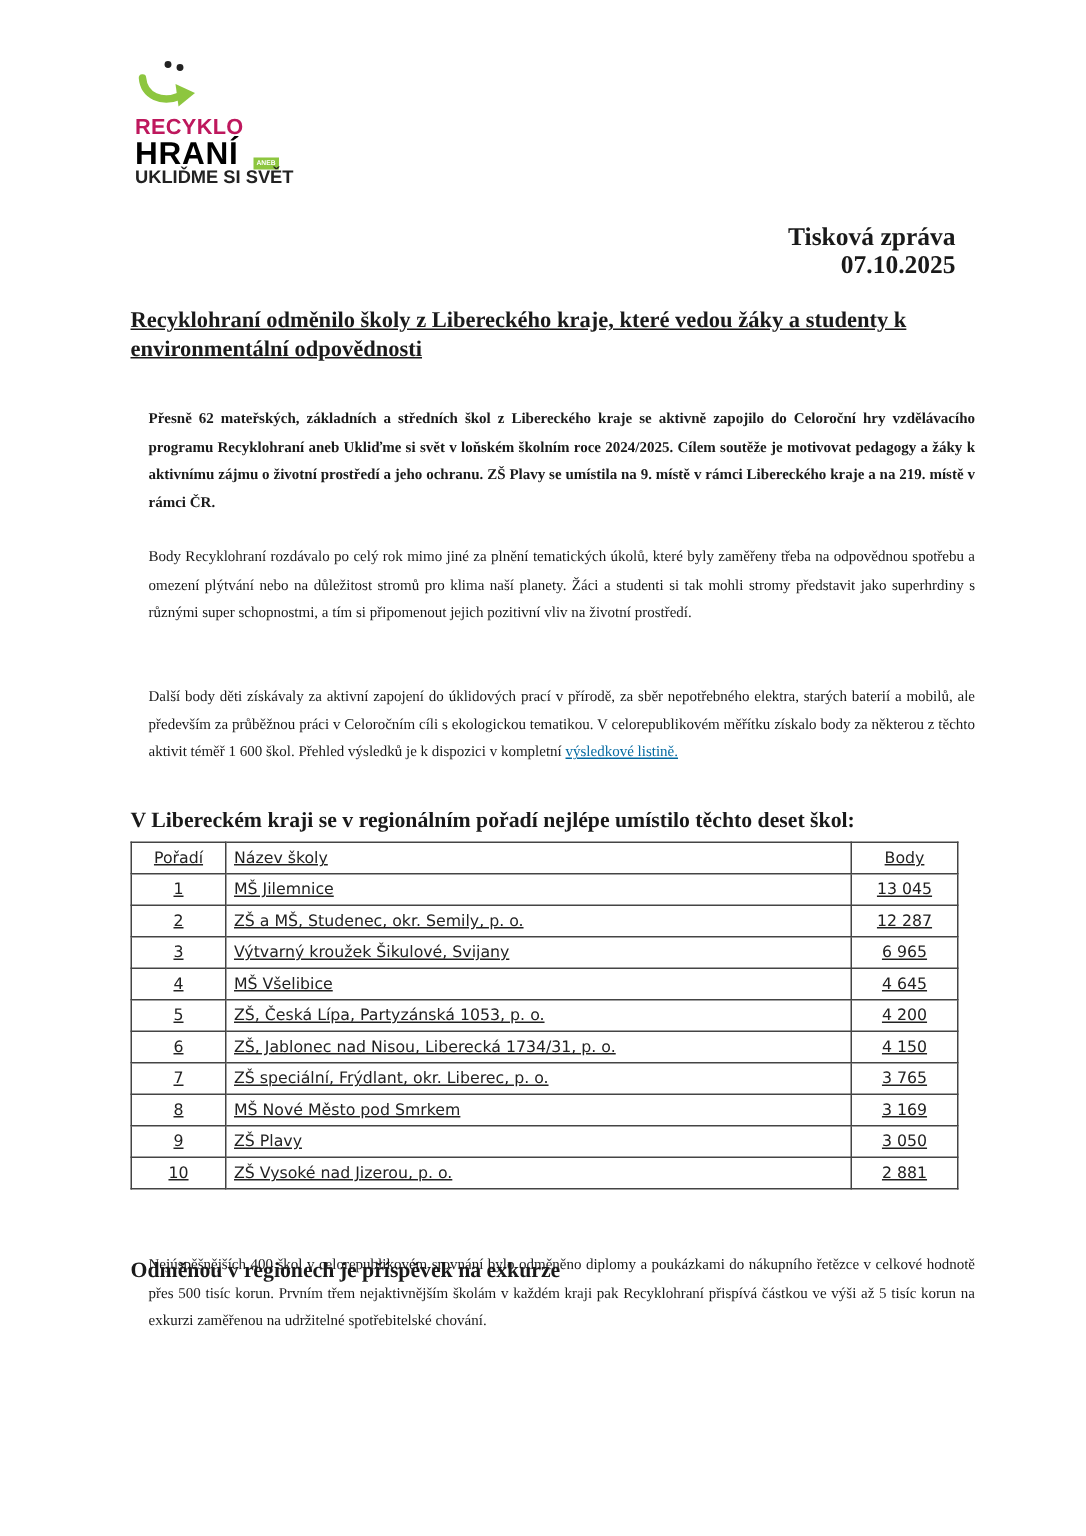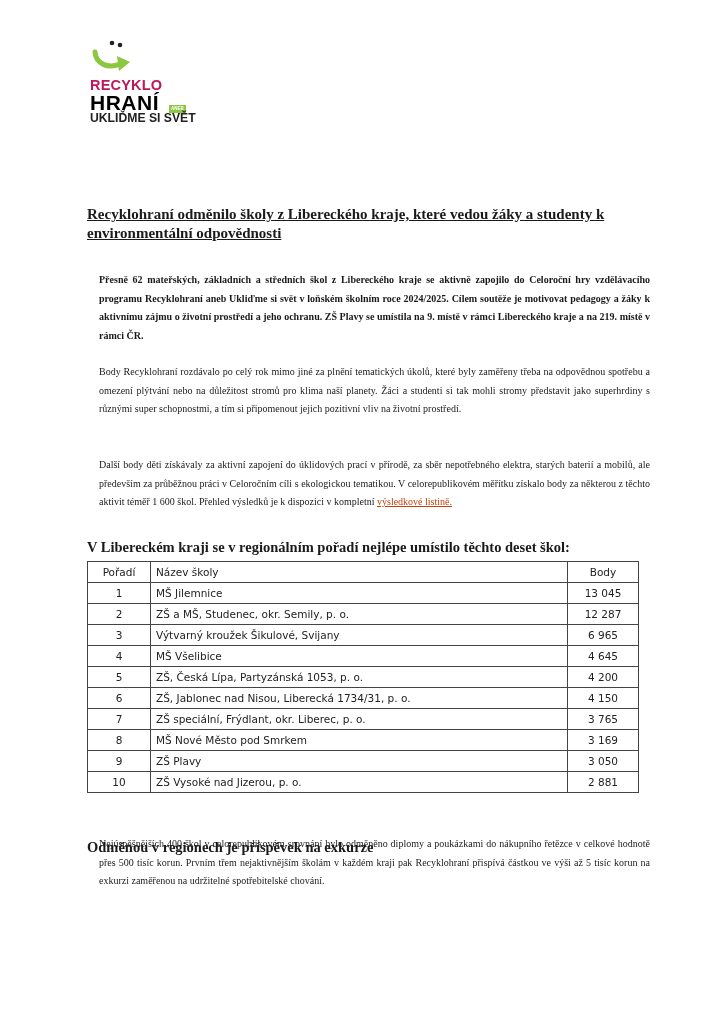--- a/index.html
+++ b/index.html
@@ -50,36 +50,37 @@
 
     .para {
       position: absolute; left: 87px; width: 551px;
       font-family: "Liberation Serif", serif; font-size: 10px; line-height: 18.6px;
       text-align: justify; margin: 12px;
     }
     .para.bold { font-weight: 700; }
     .p1 { top: 259px; }
     .p2 { top: 351px; }
     .p3 { top: 444px; }
-    .p3 a { color: #c2410c; text-decoration: underline; }
+    .p3 a { color: #0369a1; text-decoration: underline; }
 
     .subhead {
       position: absolute; left: 87px; width: 560px;
       font-family: "Liberation Serif", serif; font-weight: 700; font-size: 14.5px; line-height: 18px;
     }
     .sh1 { top: 538px; }
     .sh2 { top: 800px; margin-top: 38px; }
     .p4 { top: 823px; }
 
     
     .rank-table {
       position: absolute; left: 87px; top: 561px; width: 552px;
       border-collapse: collapse;
       font-family: "DejaVu Sans", "Liberation Sans", sans-serif; font-size: 10.5px;
       color: #222222;
+      text-decoration: underline;
     }
     .rank-table th, .rank-table td {
       border: 1px solid #444444; height: 20px; padding: 0 5px; font-weight: 400;
     }
     .rank-table .c-rank { width: 52px; text-align: center; }
     .rank-table .c-name { text-align: left; }
     .rank-table .c-pts { width: 60px; text-align: center; }
 
     .page-num {
       position: absolute; left: 0; width: 724px; top: 964px; text-align: center;
@@ -97,20 +98,24 @@
       <circle cx="30" cy="7" r="2.3" fill="#222222"></circle>
       <path d="M5 14 C 6 26, 18 31, 30 26" stroke="#8dc63f" stroke-width="5" fill="none" stroke-linecap="round"></path>
       <polygon points="27,18 40,24 29,33" fill="#8dc63f"></polygon>
     </svg>
     <div class="logo-line1">RECYKLO</div>
     <div class="logo-line2">HRANÍ</div>
     <div class="logo-aneb">ANEB</div>
     <div class="logo-line3">UKLIĎME SI SVĚT</div>
   </div>
 
+  <div class="press">
+    <div>Tisková zpráva</div>
+    <div>07.10.2025</div>
+  </div>
 
   <div class="title">Recyklohraní odměnilo školy z Libereckého kraje, které vedou žáky a studenty k environmentální odpovědnosti</div>
 
   <p class="para bold p1">Přesně 62 mateřských, základních a středních škol z Libereckého kraje se aktivně zapojilo do Celoroční hry vzdělávacího programu Recyklohraní aneb Ukliďme si svět v loňském školním roce 2024/2025. Cílem soutěže je motivovat pedagogy a žáky k aktivnímu zájmu o životní prostředí a jeho ochranu. ZŠ Plavy se umístila na 9. místě v rámci Libereckého kraje a na 219. místě v rámci ČR.</p>
 
   <p class="para p2">Body Recyklohraní rozdávalo po celý rok mimo jiné za plnění tematických úkolů, které byly zaměřeny třeba na odpovědnou spotřebu a omezení plýtvání nebo na důležitost stromů pro klima naší planety. Žáci a studenti si tak mohli stromy představit jako superhrdiny s různými super schopnostmi, a tím si připomenout jejich pozitivní vliv na životní prostředí.</p>
 
   <p class="para p3"><span>Další body děti získávaly za aktivní zapojení do úklidových prací v přírodě, za sběr nepotřebného elektra, starých baterií a mobilů, ale především za průběžnou práci v Celoročním cíli s ekologickou tematikou. V celorepublikovém měřítku získalo body za některou z těchto aktivit téměř 1 600 škol. Přehled výsledků je k dispozici v kompletní </span><a href="#">výsledkové listině.</a></p>
 
   <div class="subhead sh1">V Libereckém kraji se v regionálním pořadí nejlépe umístilo těchto deset škol:</div>

